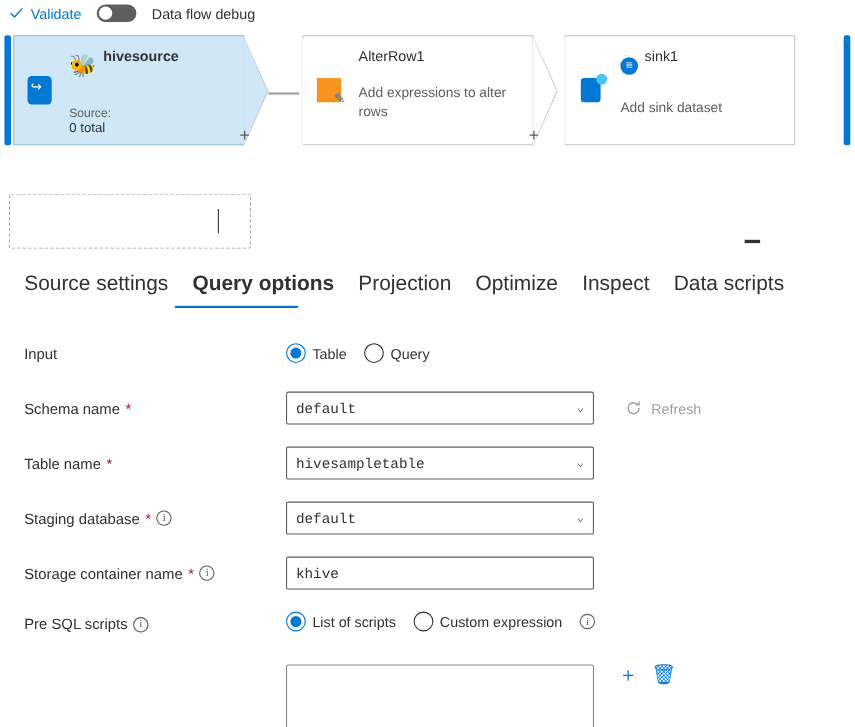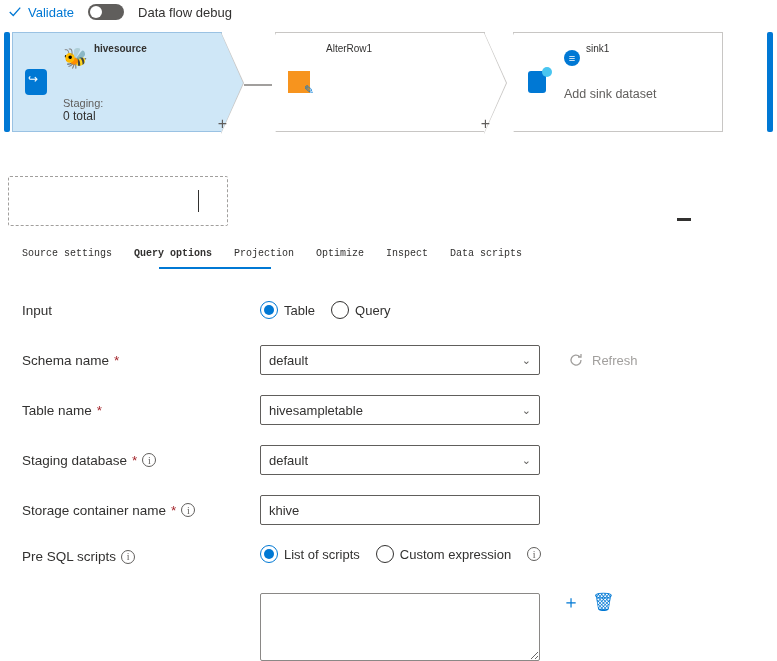--- a/index.html
+++ b/index.html
@@ -69,21 +69,21 @@
   .node.selected { background:#cfe7f7; border-color:#9ac2e3; }
   .node .icon-col {
     width:46px;
     display:flex; align-items:center; justify-content:center;
   }
   .node .content {
     flex:1;
     padding: 10px 10px 8px 4px;
     display:flex; flex-direction:column;
   }
-  .node .title { font-size:10px; color:#323130; margin-bottom:18px; }
+  .node .title { font-size:13px; color:#323130; margin-bottom:18px; }
   .node.selected .title { font-weight:600; }
   .node .subtitle { font-size:12.5px; color:#605e5c; line-height:1.35; }
   .node .columns-label { font-size:11px; color:#605e5c; }
   .node .columns-count { font-size:12px; color:#323130; }
   .node .node-arrow-border {
     position:absolute;
     right:-23px; top:-1px;
     width:0;height:0;
     border-top:51px solid transparent;
     border-bottom:51px solid transparent;
@@ -136,22 +136,21 @@
     display:flex;
     gap:22px;
     padding: 16px 0 0 22px;
     border-bottom: none;
     position:relative;
   }
   .tab {
     padding: 6px 0 10px 0;
     color:#323130;
     cursor:pointer;
-    font-size:10px;
-    font-family:Liberation Mono, monospace;
+    font-size:19px;
   }
   .tab.active { font-weight:600; }
   .tab-underline {
     position:absolute;
     height:2px; background:#0078d4;
     bottom:0; left:159px; width:112px;
   }
   .tiny-mark {
     position:absolute; top:-8px; right:86px;
     width:14px; height:3px; background:#323130;
@@ -194,20 +193,21 @@
   }
   .select, .text-input {
     width:280px; height:30px;
     border:1px solid #605e5c;
     border-radius:2px;
     padding: 0 8px;
     font-size:13px; color:#323130;
     background:#fff;
     display:flex; align-items:center; justify-content:space-between;
     cursor:pointer;
+    font-family:Liberation Mono, monospace;
   }
   .text-input { cursor:text; }
   .select .chev { color:#605e5c; font-size:11px; }
   .refresh {
     display:flex; align-items:center; gap:8px;
     color:#a19f9d; margin-left:28px;
     cursor:pointer;
   }
   .refresh svg { width:16px; height:16px; }
   .textarea {
@@ -250,38 +250,39 @@
   <div class="node selected">
     <div class="icon-col">
       <div class="source-db-icon"></div>
     </div>
     <div class="content">
       <div style="display:flex;gap:6px;align-items:center">
         <span class="hive-icon">🐝</span>
         <span class="title">hivesource</span>
       </div>
       <div style="margin-top:auto">
-        <div class="columns-label">Staging:</div>
+        <div class="columns-label">Source:</div>
         <div class="columns-count">0 total</div>
       </div>
     </div>
     <div class="node-arrow-border"></div>
     <div class="node-arrow-fill"></div>
     <span class="plus-connector">+</span>
   </div>
 
   <div class="connector-line"></div>
 
   <div class="node" style="margin-left:6px">
     <div class="notch"></div>
     <div class="icon-col">
         <div class="alter-icon"></div>
       </div>
     <div class="content">
       <span class="title">AlterRow1</span>
+      <span class="subtitle">Add expressions to alter rows</span>
     </div>
     <div class="node-arrow-border"></div>
     <div class="node-arrow-fill"></div>
     <span class="plus-connector">+</span>
   </div>
 
   <div class="node" style="margin-left:28px">
     <div class="notch"></div>
     <div class="icon-col">
         <div class="sink-icon"></div>

